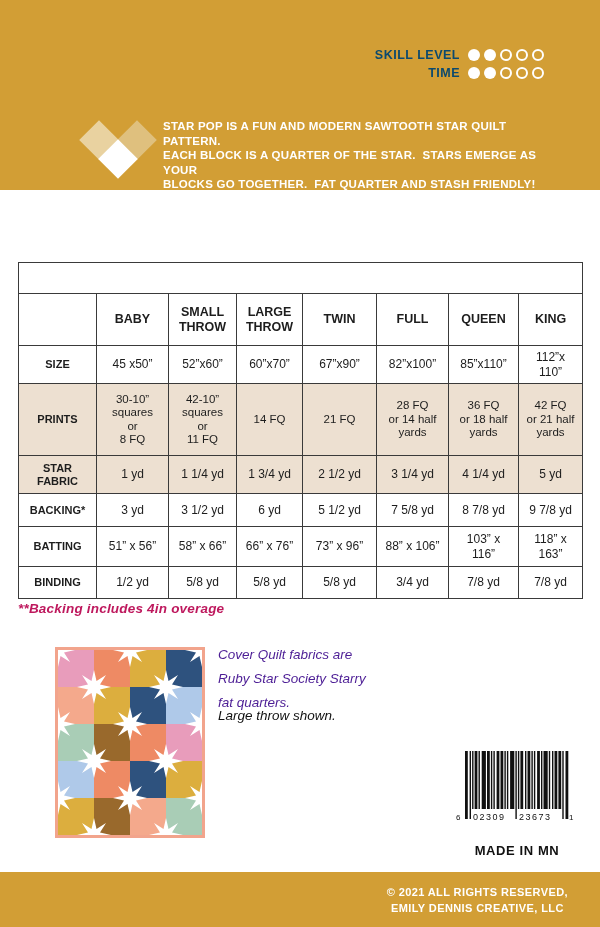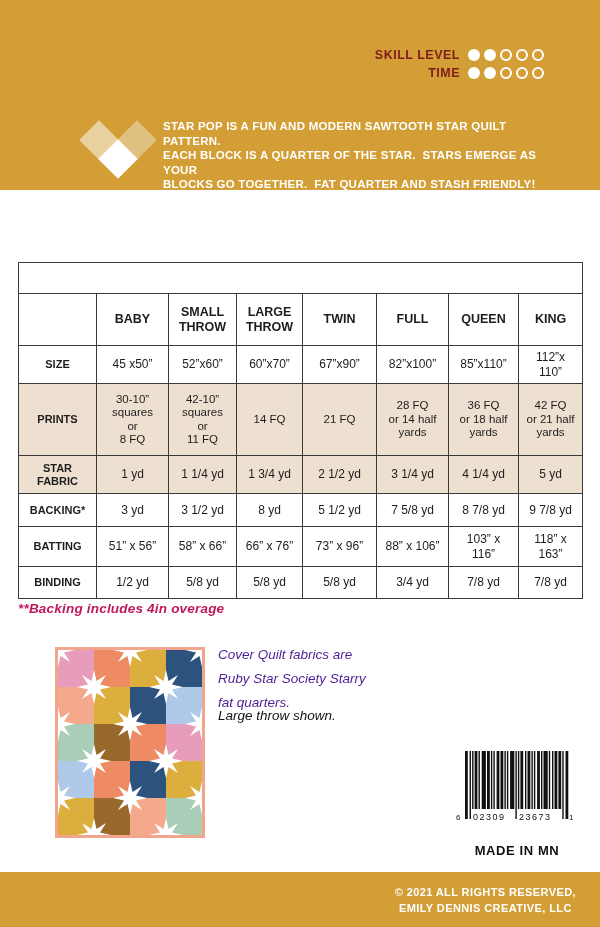--- a/index.html
+++ b/index.html
@@ -3,21 +3,21 @@
 <meta charset="utf-8">
 <style>
   *{margin:0;padding:0;box-sizing:border-box}
   html,body{width:600px;height:927px}
   body{position:relative;font-family:"Liberation Sans",sans-serif;background:#fff;overflow:hidden}
 
   
   .top-band{position:absolute;left:0;top:0;width:600px;height:190px;background:#D29E35}
   .meta{position:absolute;top:48px;right:56px;display:flex;flex-direction:column;gap:4px;align-items:flex-end}
   .meta-row{display:flex;align-items:center;gap:8px;justify-content:flex-end}
-  .meta-label{color:#7f1d1d;font-weight:bold;font-size:12.5px;letter-spacing:.5px}
+  .meta-label{color:#0c4a6e;font-weight:bold;font-size:12.5px;letter-spacing:.5px}
   .dots{display:flex;gap:4px;align-items:center}
   .dot{width:12px;height:12px;border-radius:50%}
   .dot.filled{background:#fff}
   .dot.empty{width:12px;height:12px;border:2.6px solid #fff;background:transparent}
 
   .heart{position:absolute;left:77px;top:114px;width:84px;height:76px}
   .heart .d{position:absolute;width:28px;height:28px;transform:rotate(45deg)}
   .heart .d1{left:8px;top:12px;background:#E9D2A0}
   .heart .d2{left:46px;top:12px;background:#DFC07E}
   .heart .d3{left:27px;top:31px;background:#fff}
@@ -50,21 +50,21 @@
   .cover-text{position:absolute;left:218px;top:643px;font-style:italic;font-size:13.5px;line-height:24px;color:#4c1d95;white-space:pre-wrap}
   .shown-text{position:absolute;left:218px;top:708px;font-style:italic;font-size:13.5px;color:#111}
 
   
   .barcode{position:absolute;left:453px;top:747px;width:128px;height:84px}
   .madein{position:absolute;left:447px;top:843px;width:140px;text-align:center;font-weight:bold;font-size:13px;letter-spacing:.6px;color:#111}
 
   
   .footer{position:absolute;left:0;top:872px;width:600px;height:55px;background:#D29E35;
           display:flex;justify-content:flex-end;align-items:center}
-  .footer-inner{margin-right:24px;text-align:center;color:#fff;font-weight:bold;font-size:11px;line-height:16px;letter-spacing:.4px}
+  .footer-inner{margin-right:32px;text-align:center;color:#fff;font-weight:bold;font-size:11px;line-height:16px;letter-spacing:.4px}
 </style>
 </head>
 <body>
 
 <div class="top-band">
   <div class="meta">
     <div class="meta-row">
       <span class="meta-label">SKILL LEVEL</span>
       <span class="dots">
           <span class="dot filled"></span>
@@ -166,21 +166,21 @@
           <td class="val">1 3/4 yd</td>
           <td class="val">2 1/2 yd</td>
           <td class="val">3 1/4 yd</td>
           <td class="val">4 1/4 yd</td>
           <td class="val">5 yd</td>
         </tr>
         <tr>
           <th class="row-label">BACKING*</th>
           <td class="val">3 yd</td>
           <td class="val">3 1/2 yd</td>
-          <td class="val">8 yd</td>
+          <td class="val">6 yd</td>
           <td class="val">5 1/2 yd</td>
           <td class="val">7 5/8 yd</td>
           <td class="val">8 7/8 yd</td>
           <td class="val">9 7/8 yd</td>
         </tr>
         <tr>
           <th class="row-label">BATTING</th>
           <td class="val">51” x 56”</td>
           <td class="val">58” x 66”</td>
           <td class="val">66” x 76”</td>

